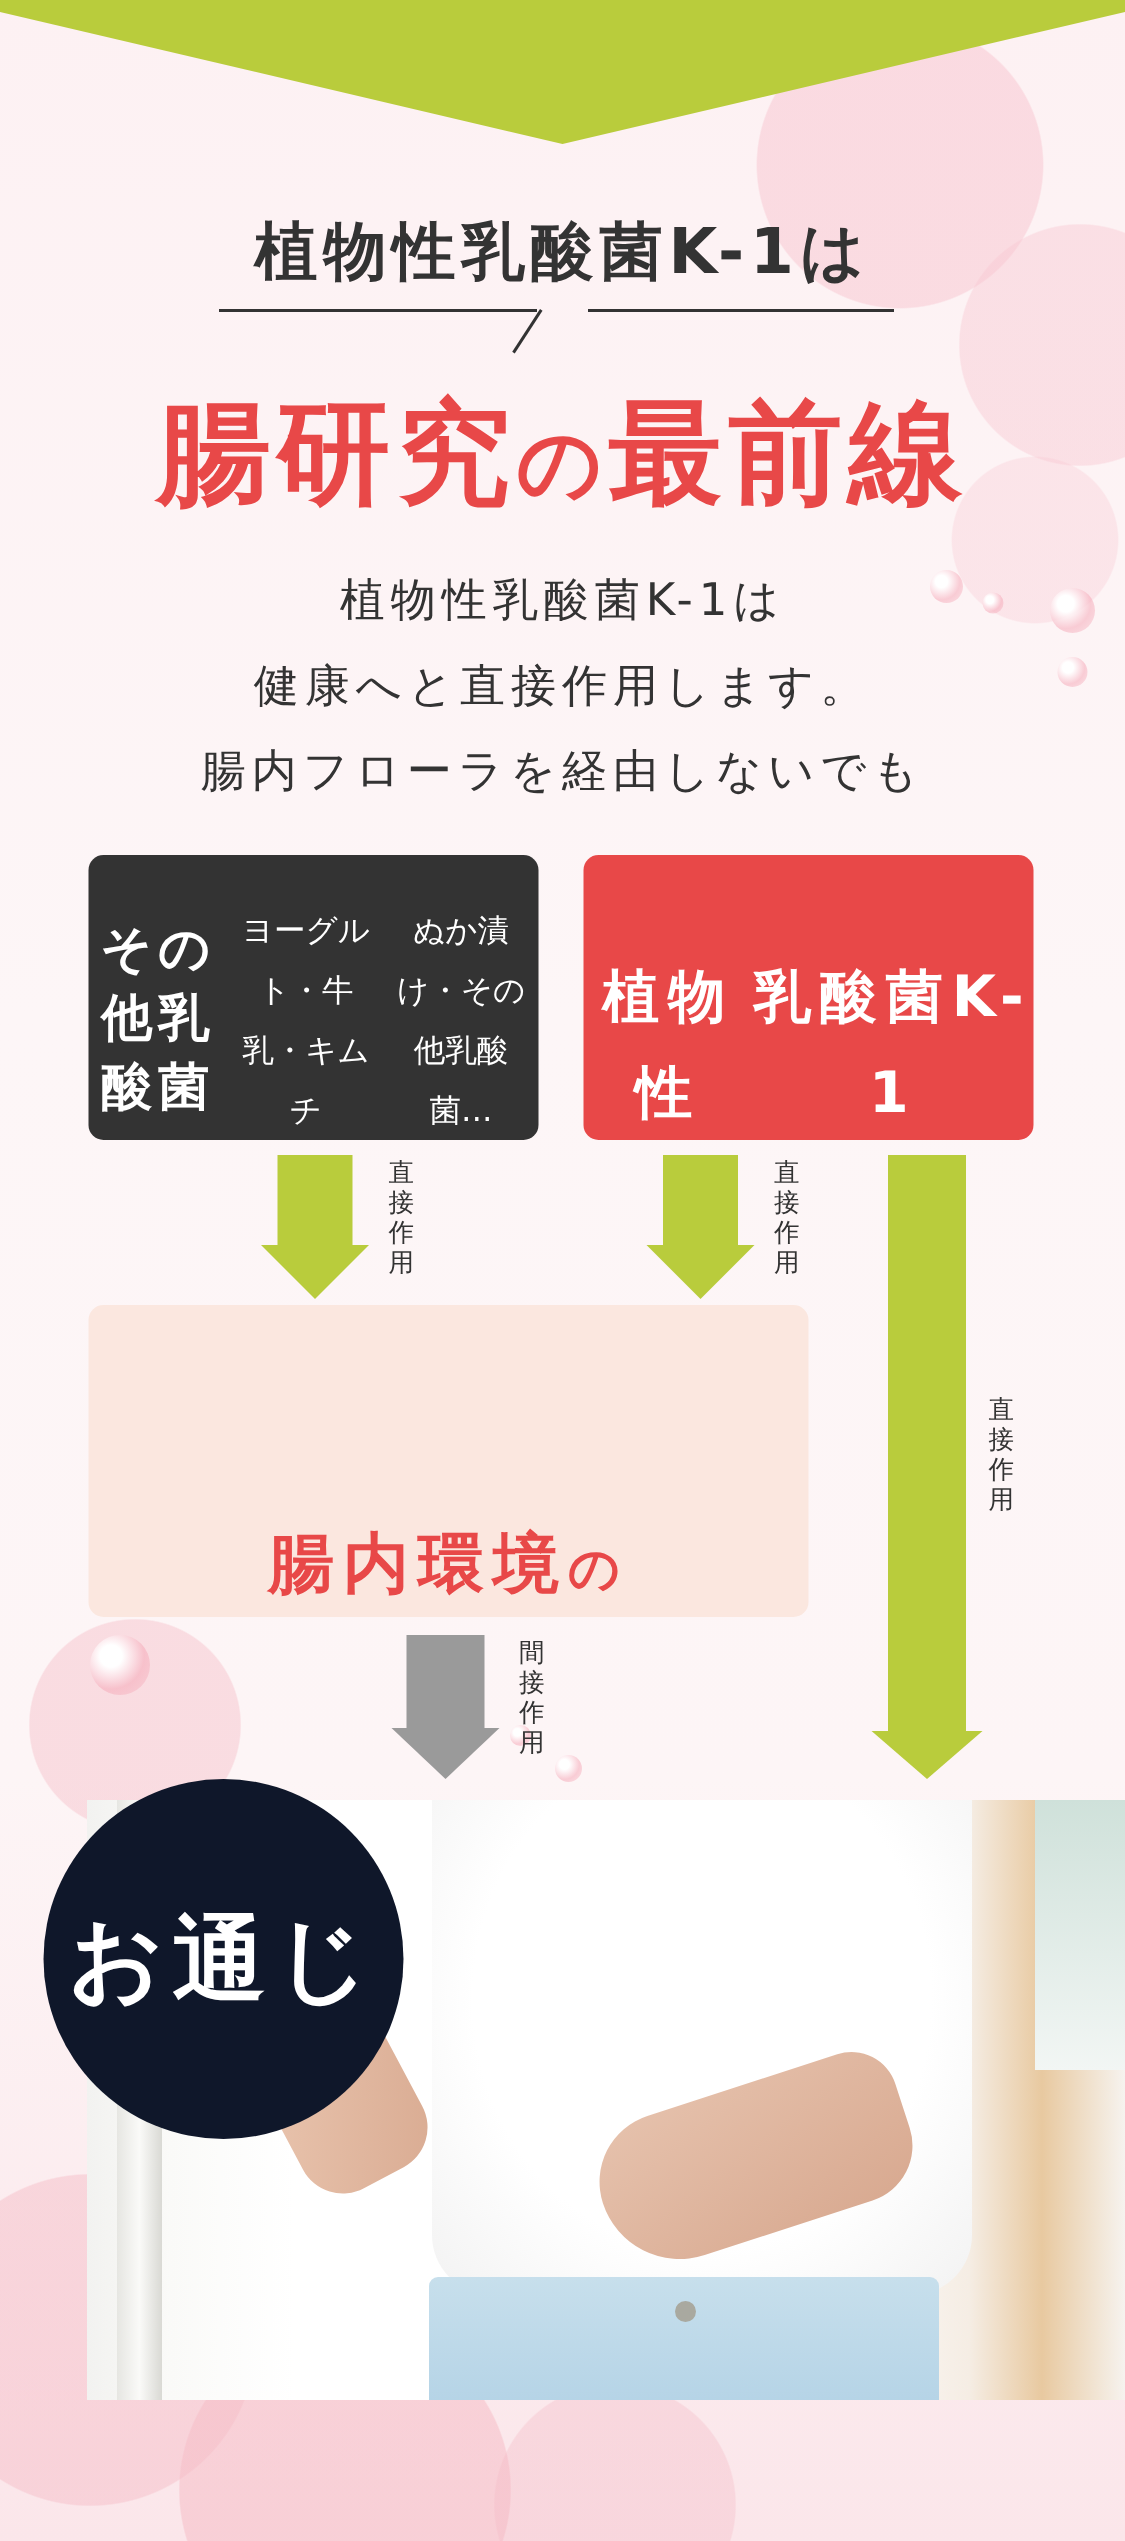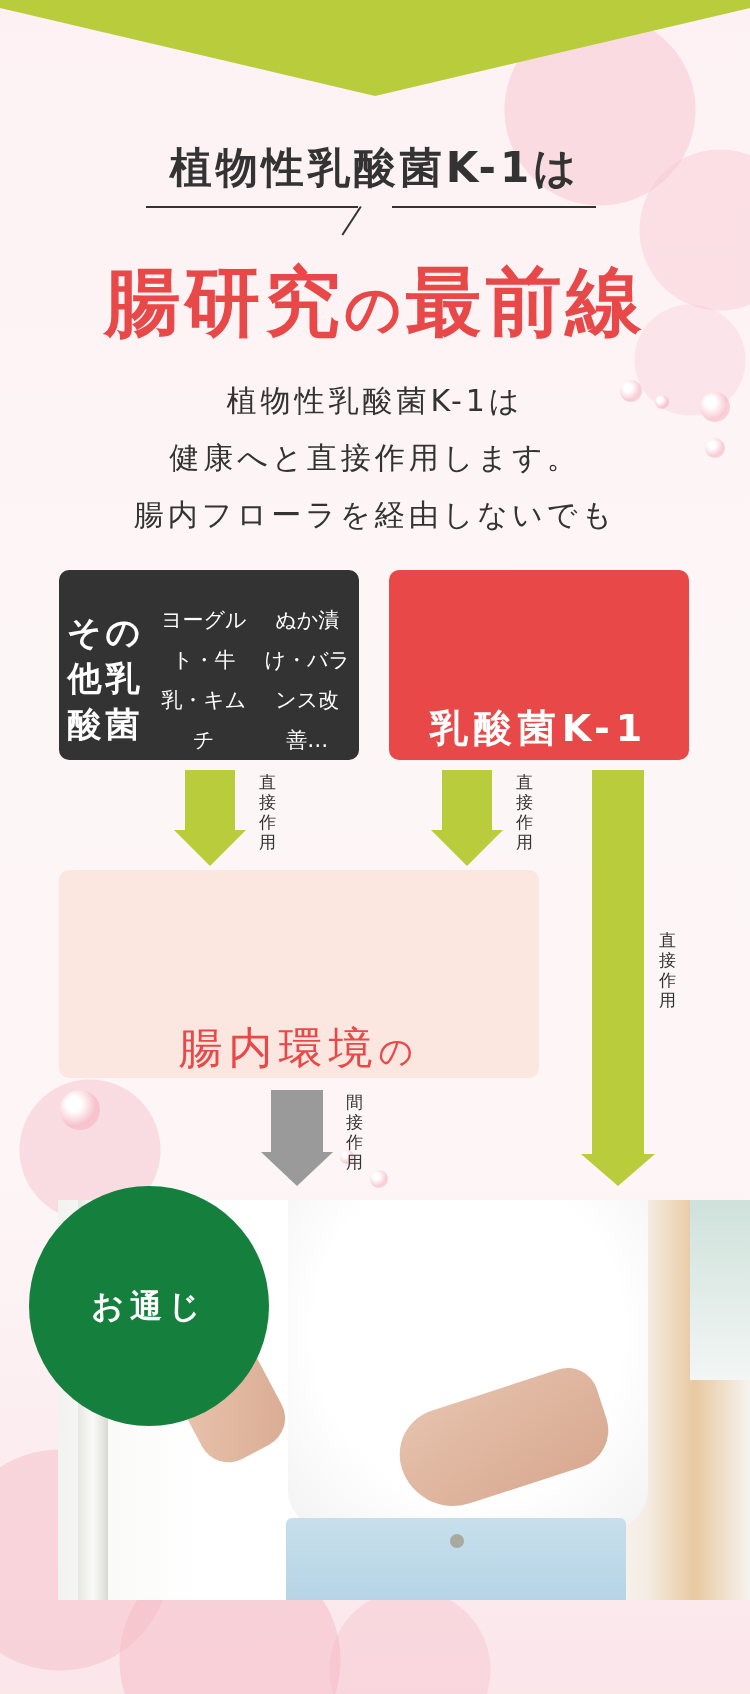--- a/index.html
+++ b/index.html
@@ -54,37 +54,37 @@
     .box.other .s { font-size: 21px; font-weight: normal; line-height: 40px; }
     .box.k1 { left: 389px; top: 570px; width: 300px; height: 190px; background: #e84848; color: #ffffff; }
     .box.k1 .t { font-size: 38px; font-weight: bold; letter-spacing: 6px; line-height: 64px; }
     .arrow { position: absolute; }
     .arrow .shaft { position: absolute; left: 50%; transform: translateX(-50%); }
     .arrow .head { position: absolute; left: 0; width: 0; height: 0; border-left-style: solid; border-right-style: solid; border-top-style: solid; border-left-color: transparent; border-right-color: transparent; }
     .vlabel {
       position: absolute; font-size: 17px; line-height: 20px; color: #333; width: 20px; text-align: right; word-break: break-all;
     }
     .box.balance { left: 59px; top: 870px; width: 480px; height: 208px; background: #fbe7df; color: #e84848; }
-    .box.balance .t { font-size: 44px; font-weight: normal; letter-spacing: 6px; line-height: 53px; }
+    .box.balance .t { font-size: 44px; font-weight: bold; letter-spacing: 6px; line-height: 64px; }
     .box.balance .t .small { font-size: 34px; }
     .photo {
       position: absolute; left: 58px; top: 1200px; width: 692px; height: 400px; overflow: hidden;
       background: linear-gradient(90deg, #f2f2f0 0%, #fafaf8 8%, #ffffff 20%, #ffffff 70%, #f5ede4 85%, #e8c9a0 92%, #f6f3ef 100%);
     }
     .photo .pillar { position: absolute; top: 0; bottom: 0; left: 20px; width: 30px; background: linear-gradient(90deg, #e6e6e2, #fafaf8, #d9d9d4); }
     .photo .shirt { position: absolute; left: 230px; top: 0; width: 360px; height: 330px; background: radial-gradient(ellipse at 50% 40%, #ffffff 0 60%, #f2f2f2 100%); border-radius: 0 0 40px 40px; }
     .photo .jeans { position: absolute; left: 228px; top: 318px; width: 340px; height: 90px; background: linear-gradient(180deg, #c7dfec, #b4d3e6); border-radius: 6px 6px 0 0; }
     .photo .button-j { position: absolute; left: 392px; top: 334px; width: 14px; height: 14px; border-radius: 50%; background: #a9a9a0; }
     .photo .hand { position: absolute; left: 340px; top: 190px; width: 210px; height: 100px; background: linear-gradient(160deg, #e6c2ad, #d8a990); border-radius: 60px 40px 50px 70px; transform: rotate(-18deg); }
     .photo .arm { position: absolute; left: 120px; top: 120px; width: 90px; height: 140px; background: linear-gradient(120deg, #ecc9b3, #d9ab92); transform: rotate(-28deg); border-radius: 30px; }
     .photo .window { position: absolute; right: 0; top: 0; width: 60px; height: 180px; background: linear-gradient(180deg, #cfe1da, #f2f6f4); }
     .badge {
       position: absolute; left: 29px; top: 1186px; width: 240px; height: 240px; border-radius: 50%;
-      background: #15803d; color: #fff; display: flex; flex-direction: column; align-items: center; justify-content: center;
-      font-size: 32px; font-weight: bold; line-height: 70px; letter-spacing: 6px; text-align: center;
+      background: #0f172a; color: #fff; display: flex; flex-direction: column; align-items: center; justify-content: center;
+      font-size: 62px; font-weight: bold; line-height: 70px; letter-spacing: 6px; text-align: center;
     }
   </style>
 </head>
 <body>
 
 <div class="bg"></div>
 <div class="bubble" style="left:620px;top:380px;width:22px;height:22px;"></div>
 <div class="bubble" style="left:655px;top:395px;width:14px;height:14px;"></div>
 <div class="bubble" style="left:700px;top:392px;width:30px;height:30px;"></div>
 <div class="bubble" style="left:705px;top:438px;width:20px;height:20px;"></div>
@@ -105,24 +105,25 @@
 
 <div class="lead">
   <div>植物性乳酸菌K-1は</div>
   <div>健康へと直接作用します。</div>
   <div>腸内フローラを経由しないでも</div>
 </div>
 
 <div class="box other">
   <div class="t">その他乳酸菌</div>
   <div class="s">ヨーグルト・牛乳・キムチ</div>
-  <div class="s">ぬか漬け・バランス改善…</div>
+  <div class="s">ぬか漬け・その他乳酸菌…</div>
 </div>
 
 <div class="box k1">
+  <div class="t">植物性</div>
   <div class="t">乳酸菌K-1</div>
 </div>
 
 <div class="arrow" style="left:174px;top:770px;width:72px;height:96px;">
   <div class="shaft" style="top:0;width:50px;height:60px;background:#b9cc3c;"></div>
   <div class="head" style="top:60px;border-left-width:36px;border-right-width:36px;border-top-width:36px;border-top-color:#b9cc3c;"></div>
 </div>
 <div class="vlabel" style="left:256px;top:772px;">直接作用</div>
 
 <div class="arrow" style="left:431px;top:770px;width:72px;height:96px;">

